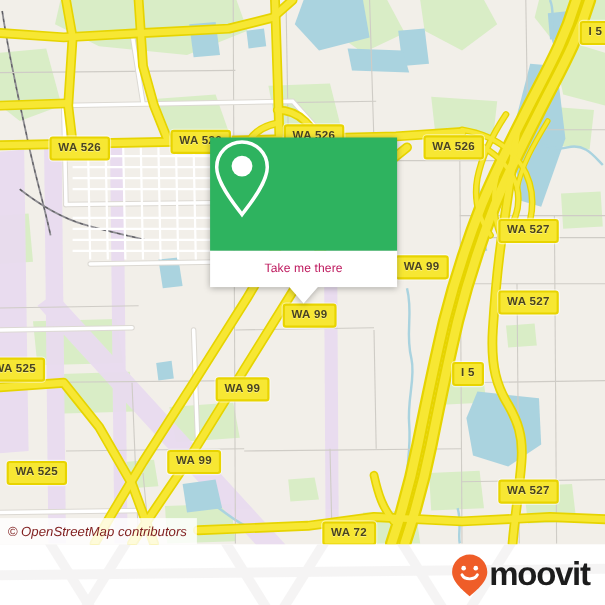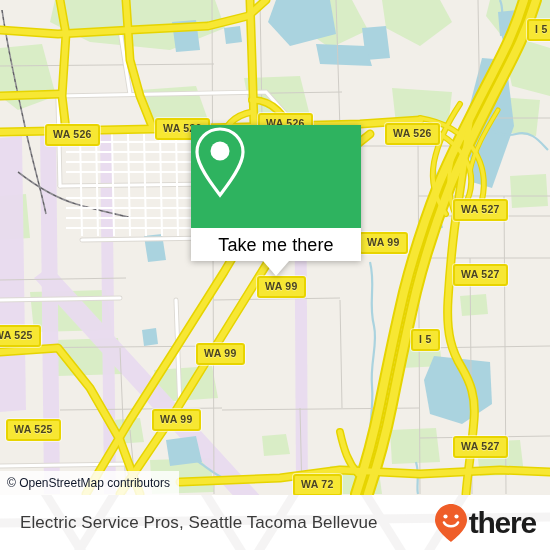--- a/index.html
+++ b/index.html
@@ -28,45 +28,46 @@
     padding:3px 6px 4px 6px;
     white-space:nowrap;
     box-shadow:0 0 0 1px rgba(255,255,255,.55);
     text-shadow:0 1px 0 rgba(255,255,255,.35);
   }
 
   
   #attribution{
     position:absolute;left:0;bottom:0;
     background:rgba(255,255,255,.82);
-    color:#0f172a;
+    color:#7f1d1d;
     font-size:12px;
     padding:5px 9px 5px 7px;
     line-height:1.2;
     white-space:nowrap;
+    font-style:italic;
   }
 
   
   #popup{
     position:absolute;left:191px;top:125px;width:170px;
     filter:drop-shadow(0 1px 3px rgba(0,0,0,.30));
   }
   #popup-head{
     height:103px;width:100%;
     background:#2eb35f;
     display:flex;align-items:center;justify-content:center;
   }
   #popup-pin{display:block;}
   #popup-body{
     background:#fff;height:33px;width:100%;
     display:flex;align-items:center;justify-content:center;
     position:relative;
   }
   #popup-label{
-    font-size:18px;color:#000000;line-height:1;
+    font-size:11px;color:#be185d;line-height:1;
     letter-spacing:.1px;
   }
   #popup-tail{
     position:absolute;left:50%;top:100%;
     width:0;height:0;margin-left:-13px;
     border-left:13px solid transparent;
     border-right:13px solid transparent;
     border-top:15px solid #fff;
   }
 
@@ -360,27 +361,26 @@
         <path d="M40 -10 L90 70"></path>
         <path d="M120 -10 L70 70"></path>
         <path d="M200 -10 L250 70"></path>
         <path d="M300 -10 L250 70"></path>
         <path d="M360 -10 L410 70"></path>
         <path d="M470 -10 L420 70"></path>
         <path d="M-10 28 L560 22"></path>
       </g>
     </svg>
 
-    <div id="footer-title">Electric Service Pros, Seattle Tacoma Bellevue</div>
 
     <div id="brand">
       <svg width="34" height="40" viewBox="0 0 34 40">
         <path d="M17 1 C8.2 1 1 8.2 1 17 C1 26.5 13 35.5 17 39 C21 35.5 33 26.5 33 17 C33 8.2 25.8 1 17 1 Z" fill="#ef5d28"></path>
         <circle cx="11.5" cy="13.5" r="2.1" fill="#ffffff"></circle>
         <circle cx="22.5" cy="13.5" r="2.1" fill="#ffffff"></circle>
         <path d="M10 19.5 C12.5 24.5, 21.5 24.5, 24 19.5" fill="none" stroke="#ffffff" stroke-width="2.6" stroke-linecap="round"></path>
       </svg>
-      <span id="brand-text">there</span>
+      <span id="brand-text">moovit</span>
     </div>
 
   </div>
 
 </div>
 
 </body></html>

